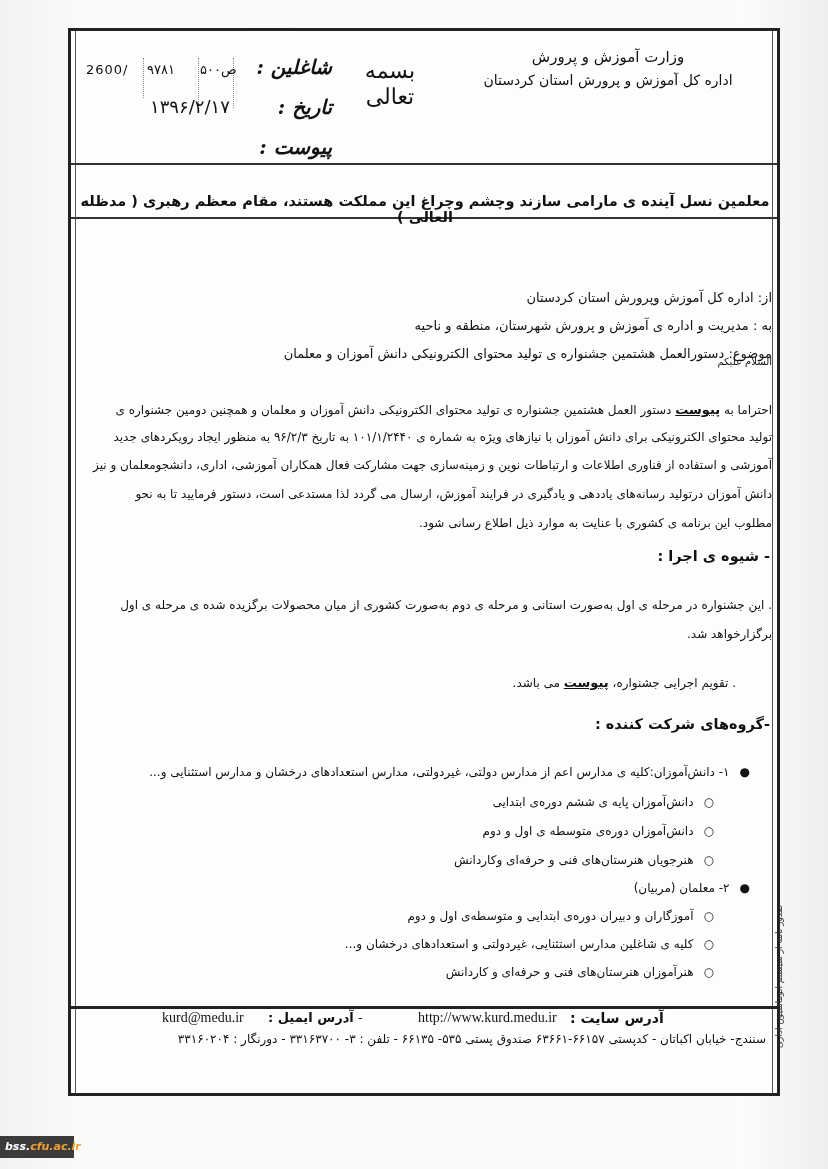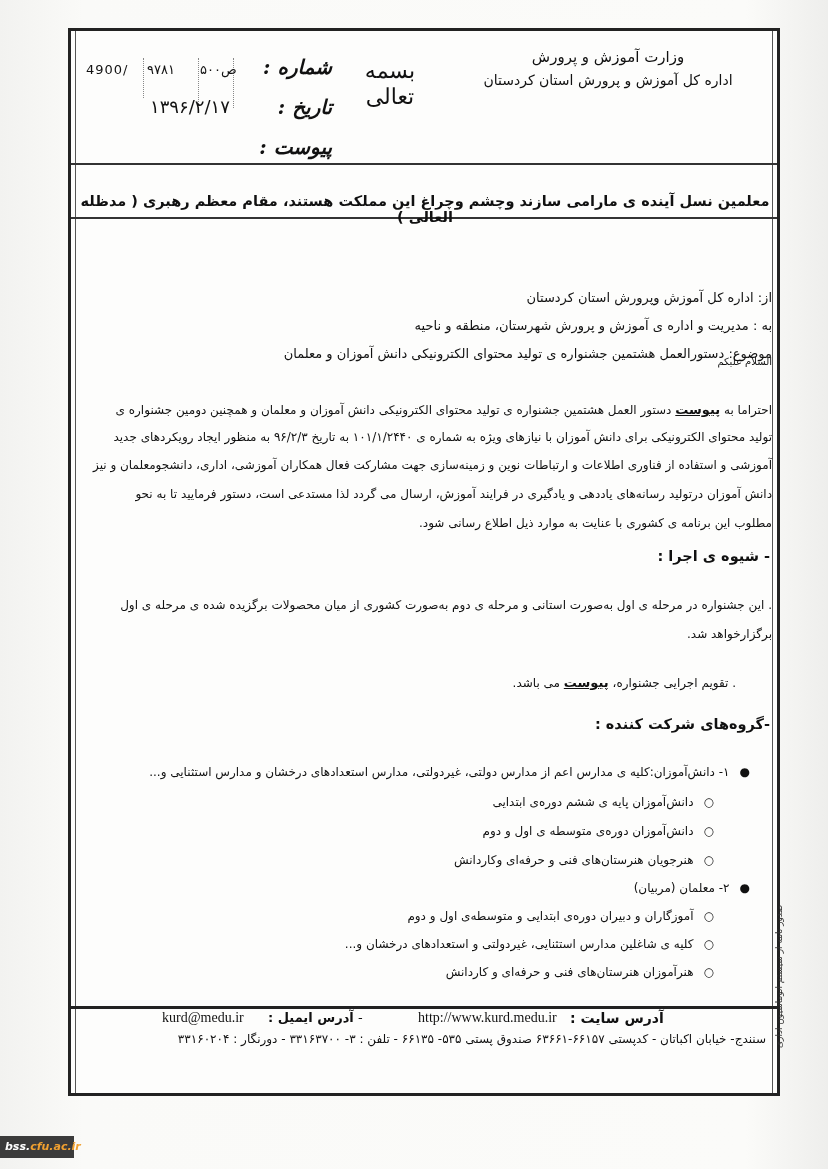--- a/index.html
+++ b/index.html
@@ -92,30 +92,30 @@
 </div>
 
 <div class="ministry rtl">
   <div class="l2">وزارت آموزش و پرورش</div>
   <div class="l3">اداره کل آموزش و پرورش استان کردستان</div>
 </div>
 
 <div class="bismillah rtl">بسمه تعالی</div>
 
 <div class="meta-labels rtl">
-  <div>شماره :</div>
+  <div>شاغلین :</div>
   <div>تاریخ :</div>
   <div>پیوست :</div>
 </div>
 
 <div class="vdash" style="left:143px; top:58px; height:40px;"></div>
 <div class="vdash" style="left:198px; top:58px; height:50px;"></div>
 <div class="vdash" style="left:233px; top:58px; height:50px;"></div>
 
-<span class="meta-num" style="left:86px;">4900/</span>
+<span class="meta-num" style="left:86px;">2600/</span>
 <span class="meta-num" style="left:147px;">۹۷۸۱</span>
 <span class="meta-num" style="left:200px;">ص۵۰۰</span>
 <span class="meta-values" style="left:150px; top:96px;">۱۳۹۶/۲/۱۷</span>
 
 <div class="motto rtl">معلمین نسل آینده ی مارامی سازند وچشم وچراغ این مملکت هستند، مقام معظم رهبری ( مدظله العالی )</div>
 
 <div class="line rtl" style="top:290px; font-size:13px;">از: اداره کل آموزش وپرورش استان کردستان</div>
 <div class="line rtl" style="top:318px; font-size:13px;">به : مدیریت و اداره ی آموزش و پرورش شهرستان، منطقه و ناحیه</div>
 <div class="line rtl" style="top:346px; font-size:13px;">موضوع: دستورالعمل هشتمین جشنواره ی تولید محتوای الکترونیکی دانش آموزان و معلمان</div>
 <div class="line rtl" style="top:356px; font-size:10px;">السلام علیکم</div>

